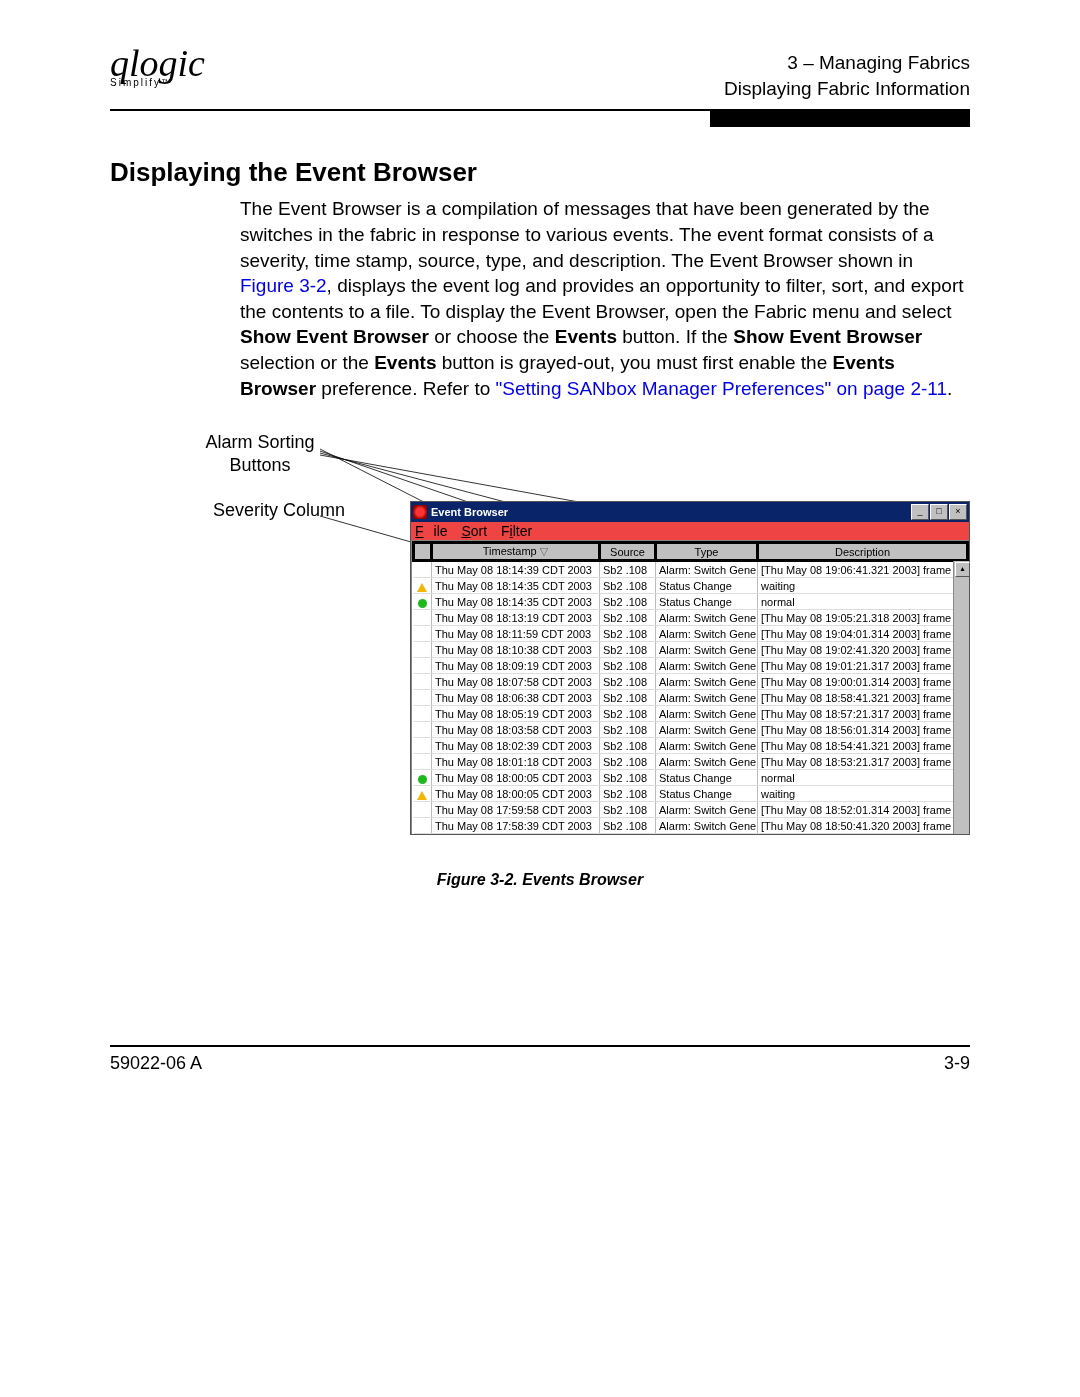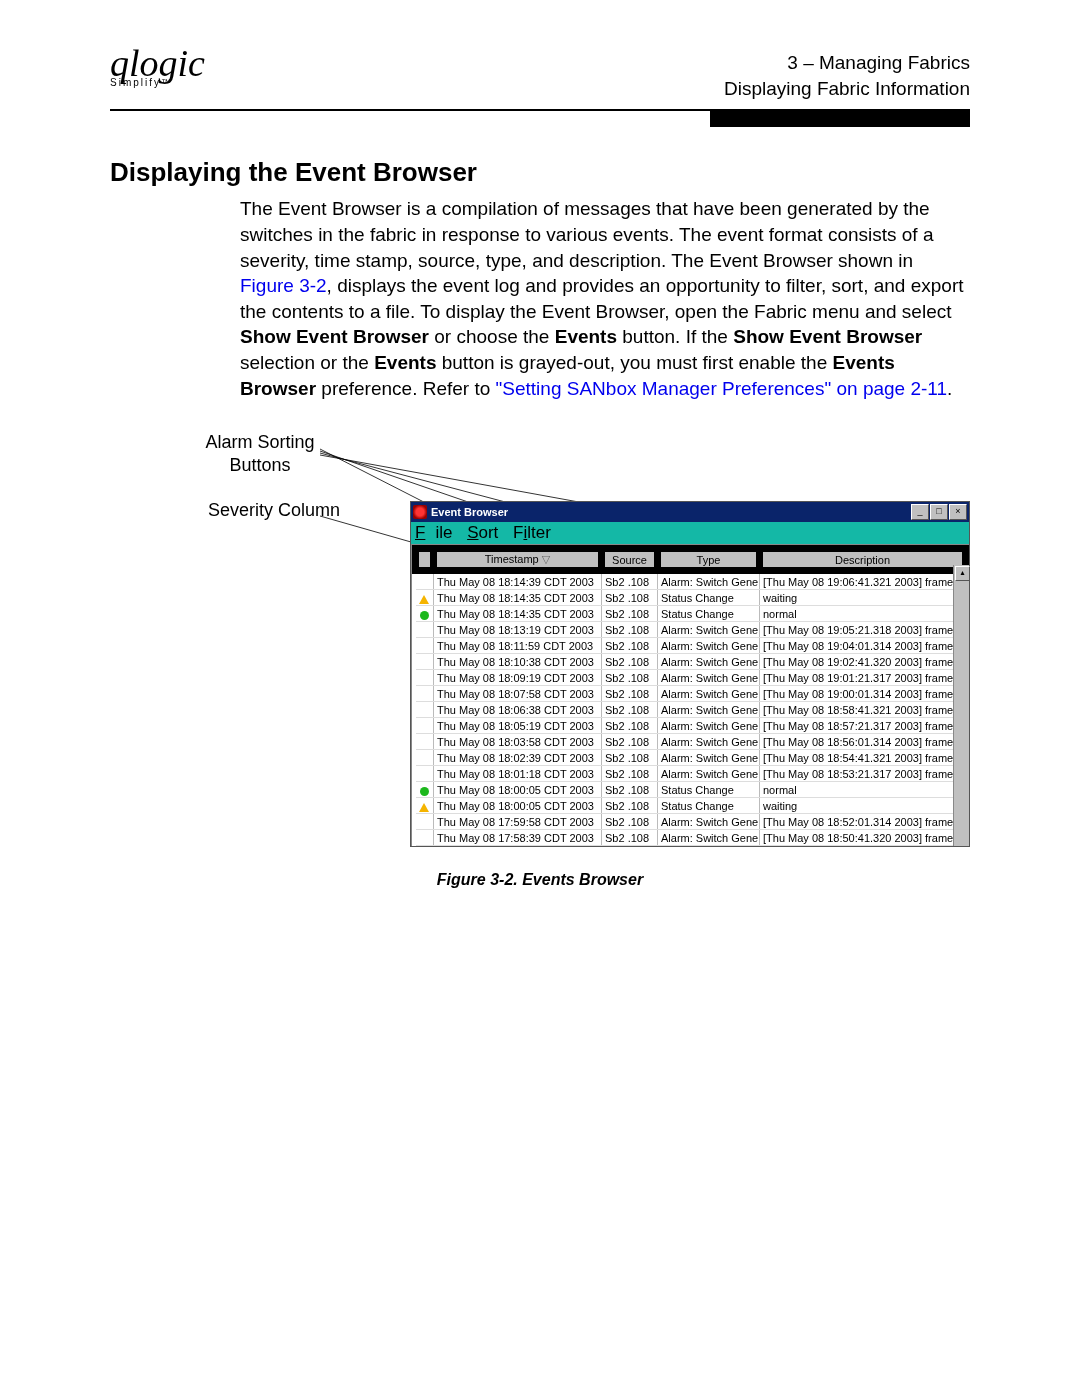--- a/index.html
+++ b/index.html
@@ -65,21 +65,21 @@
     margin-top: 30px;
     height: 420px;
   }
   .callout {
     position: absolute;
     font-size: 18px;
     line-height: 1.25;
     text-align: center;
   }
   .callout.sorting { left: 70px; top: 0; width: 160px; }
-  .callout.severity { left: 70px; top: 68px; width: 160px; text-align: center; padding-left: 14px; }
+  .callout.severity { left: 61px; top: 68px; width: 160px; text-align: right; padding-left: 14px; }
   .callout-lines {
     position: absolute;
     left: 0; top: 0;
     pointer-events: none;
   }
   .browser-window {
     position: absolute;
     left: 300px;
     top: 70px;
     width: 558px;
@@ -106,40 +106,40 @@
   .win-btns { display: flex; gap: 1px; }
   .win-btn {
     width: 16px; height: 14px;
     background: #c0c0c0;
     border: 1px solid #fff;
     border-right-color: #555; border-bottom-color: #555;
     font-size: 9px; line-height: 12px; text-align: center;
     color: #000;
   }
   .menubar {
-    background: #14b8a6;
+    background: #ef4444;
     padding: 1px 4px;
-    font-size: 17px;
+    font-size: 14px;
   }
   .menubar span { margin-right: 10px; }
   .menubar span u { text-decoration: underline; }
   .table-wrap {
     background: #fff;
     border-top: 1px solid #888;
     border-left: 1px solid #888;
     position: relative;
   }
   table.evt {
     border-collapse: collapse;
     width: 100%;
     table-layout: fixed;
   }
   table.evt th {
     background: #c0c0c0;
-    border: 7px solid #000000;
+    border: 3px solid #000000;
     font-weight: normal;
     font-size: 11px;
     padding: 1px 4px;
     text-align: center;
     white-space: nowrap;
     overflow: hidden;
   }
   table.evt td {
     border-right: 1px solid #bbb;
     border-bottom: 1px solid #ddd;
@@ -397,14 +397,21 @@
         </table>
         <div class="scroll-col">
           <div class="scroll-btn">▴</div>
         </div>
       </div>
     </div>
   </div>
 
   <div class="figure-caption">Figure 3-2.  Events Browser</div>
 
+  <div class="footer">
+    <div class="footer-line"></div>
+    <div class="footer-row">
+      <span>59022-06  A</span>
+      <span>3-9</span>
+    </div>
+  </div>
 
 </div>
 
 </body></html>

